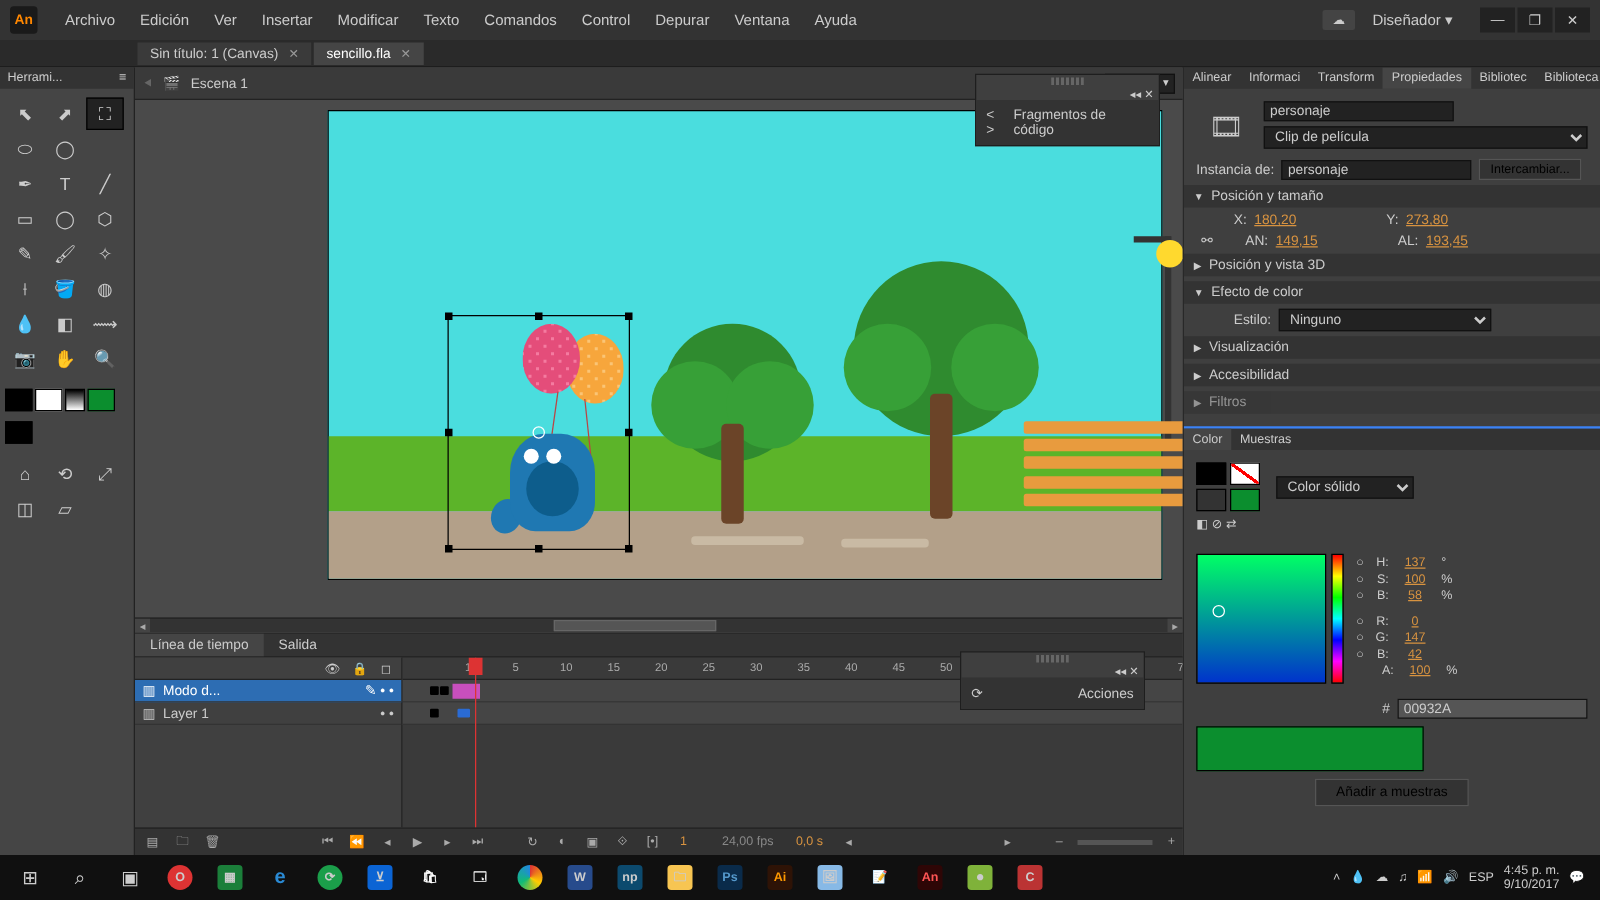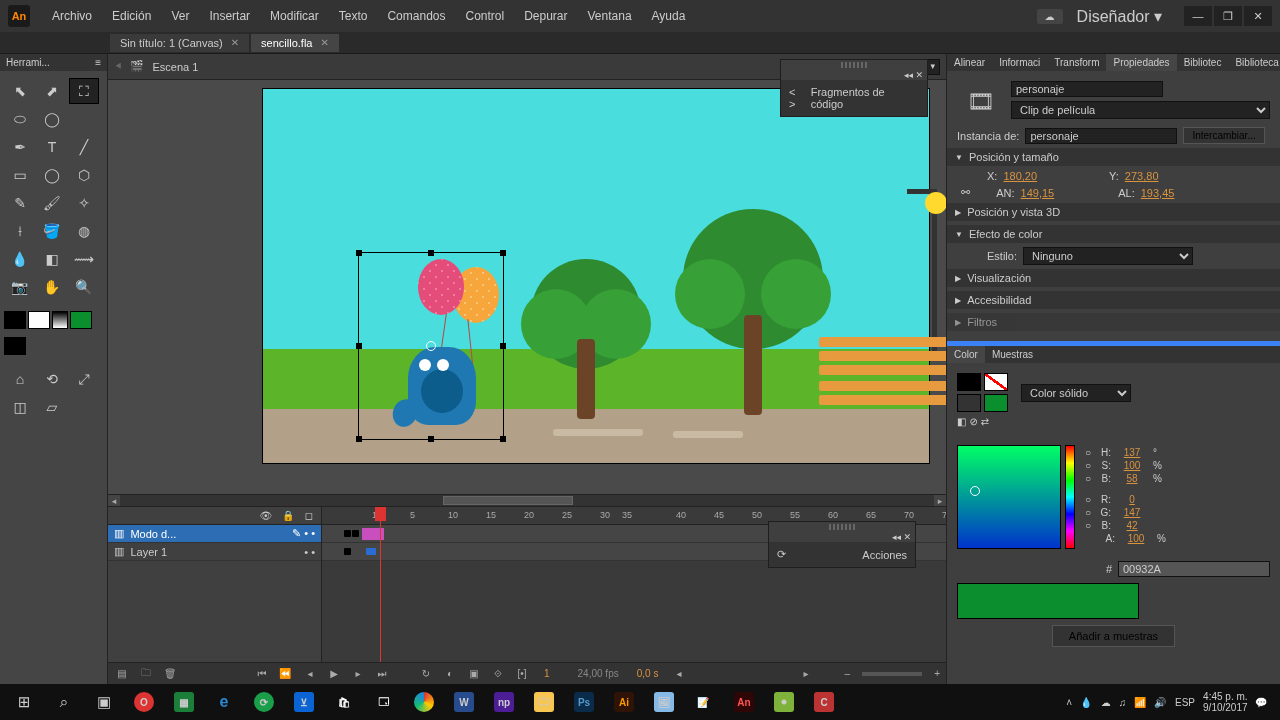--- a/index.html
+++ b/index.html
@@ -3,21 +3,21 @@
 <meta charset="utf-8">
 <style>
 * { margin: 0; padding: 0; box-sizing: border-box; font-family: "Segoe UI", Tahoma, sans-serif; user-select: none; }
 body { width: 1280px; height: 720px; background: #333333; overflow: hidden; position: relative; }
 
 
 .menubar { height: 32px; background: #333333; display: flex; align-items: center; padding: 0 8px; color: #ccc; font-size: 12px; }
 .menubar .logo { width: 22px; height: 22px; background: #1a1a1a; border-radius: 3px; display:flex; align-items:center; justify-content:center; color:#ff8700; font-weight:bold; font-size:11px; margin-right: 12px;}
 .menubar .menu-item { padding: 0 10px; cursor: default; }
 .menubar .spacer { flex: 1; }
-.menubar .role { margin-right: 20px; font-size: 16px; }
+.menubar .role { margin-right: 20px; font-size: 12px; }
 .menubar .winbtn { width: 28px; height: 20px; display: flex; align-items: center; justify-content: center; margin-left: 2px; background:#222; font-size:11px;}
 
 
 .tabrow { height: 22px; background: #2a2a2a; display: flex; align-items: center; color: #ccc; font-size: 11px; padding-left: 110px; border-bottom:1px solid #1a1a1a;}
 .tab { padding: 3px 10px; background: #3a3a3a; margin-right: 2px; display:flex; align-items:center;}
 .tab.active { background: #454545; color: #fff; }
 .tab .close { margin-left: 8px; color: #999; font-size:10px;}
 
 
 .main { display: flex; height: calc(720px - 32px - 22px - 36px); }
@@ -116,21 +116,21 @@
 .r-tab.active{background:#454545;}
 .prop-body{padding:6px 10px;}
 .prop-row{display:flex; align-items:center; margin:4px 0; gap:6px;}
 .prop-input{background:#222; border:1px solid #111; color:#ccc; padding:1px 4px; font-size:11px; flex:1;}
 .link-val{color:#d89340; text-decoration:underline; cursor:default;}
 .section-h{background:#333; padding:3px 8px; margin:4px -10px; font-size:11px; display:flex; align-items:center; gap:6px;}
 .section-h .tri{font-size:8px;}
 .swap-btn{background:#333; border:1px solid #555; padding:2px 8px; font-size:10px;}
 
 
-.color-panel{border-top:5px solid #3b82f6;}
+.color-panel{border-top:2px solid #3b82f6;}
 .color-body{padding:8px 10px; display:flex; gap:10px;}
 .gradient-box{width:104px; height:104px; background:linear-gradient(to bottom, #00ff66, #0033cc); position:relative; border:1px solid #000;}
 .grad-cursor{position:absolute; width:10px; height:10px; border:1px solid #fff; border-radius:50%; left:12px; top:40px;}
 .hue-slider{width:10px; height:104px; background:linear-gradient(red,yellow,lime,cyan,blue,magenta,red); border:1px solid #000; margin-left:4px;}
 .color-right{flex:1; font-size:10px;}
 .cr-row{display:flex; align-items:center; gap:6px; margin:2px 0;}
 .cr-row .lbl{width:14px; text-align:right;}
 .cr-row .val{color:#d89340; text-decoration:underline; width:30px;text-align:center;}
 .swatch-big{width:182px; height:36px; background:#0b8e2e; border:1px solid #000; margin:6px 0;}
 .add-swatch-btn{background:#333; border:1px solid #555; padding:4px 16px; font-size:11px; display:block; margin:4px auto;}
@@ -312,20 +312,24 @@
     <div class="float-panel fp-code">
       <div class="fp-grip"></div>
       <div style="text-align:right;padding:0 4px;font-size:9px;"><span>◂◂</span> <span>✕</span></div>
       <div class="fp-head">
           <span>&lt; &gt;</span>
           <span>Fragmentos de código</span>
         </div>
     </div>
 
     <div class="timeline">
+      <div class="tl-tabs">
+        <div class="tl-tab active">Línea de tiempo</div>
+        <div class="tl-tab">Salida</div>
+      </div>
       <div class="tl-body">
         <div class="tl-layers">
           <div class="tl-layer-head">
               <span>👁</span>
               <span>🔒</span>
               <span>◻</span>
             </div>
           <div class="tl-layer sel">
               <span>▥</span>
               <span>Modo d...</span>
@@ -339,21 +343,21 @@
         </div>
         <div class="tl-track-area">
           <div class="tl-ruler">
             <span style="left:50px">1</span>
             <span style="left:88px">5</span>
             <span style="left:126px">10</span>
             <span style="left:164px">15</span>
             <span style="left:202px">20</span>
             <span style="left:240px">25</span>
             <span style="left:278px">30</span>
-            <span style="left:300px">35</span>
+            <span style="left:316px">35</span>
             <span style="left:354px">40</span>
             <span style="left:392px">45</span>
             <span style="left:430px">50</span>
             <span style="left:468px">55</span>
             <span style="left:506px">60</span>
             <span style="left:544px">65</span>
             <span style="left:582px">70</span>
             <span style="left:620px">75</span>
 
           </div>
@@ -597,21 +601,21 @@
   <div class="tb">
       <div class="ico-box" style="color:#fff;">🗔</div>
     </div>
   <div class="tb">
       <div class="ico-box" style="background:conic-gradient(#d33,#fc0,#1b7,#28d);border-radius:50%;"></div>
     </div>
   <div class="tb">
       <div class="ico-box" style="background:#274b8c;">W</div>
     </div>
   <div class="tb">
-      <div class="ico-box" style="background:#4c1d95;">np</div>
+      <div class="ico-box" style="background:#0c4a6e;">np</div>
     </div>
   <div class="tb">
       <div class="ico-box" style="background:#f7c552;">🗀</div>
     </div>
   <div class="tb">
       <div class="ico-box" style="background:#0a2b4a;color:#59c;">Ps</div>
     </div>
   <div class="tb">
       <div class="ico-box" style="background:#2e1306;color:#f90;">Ai</div>
     </div>

